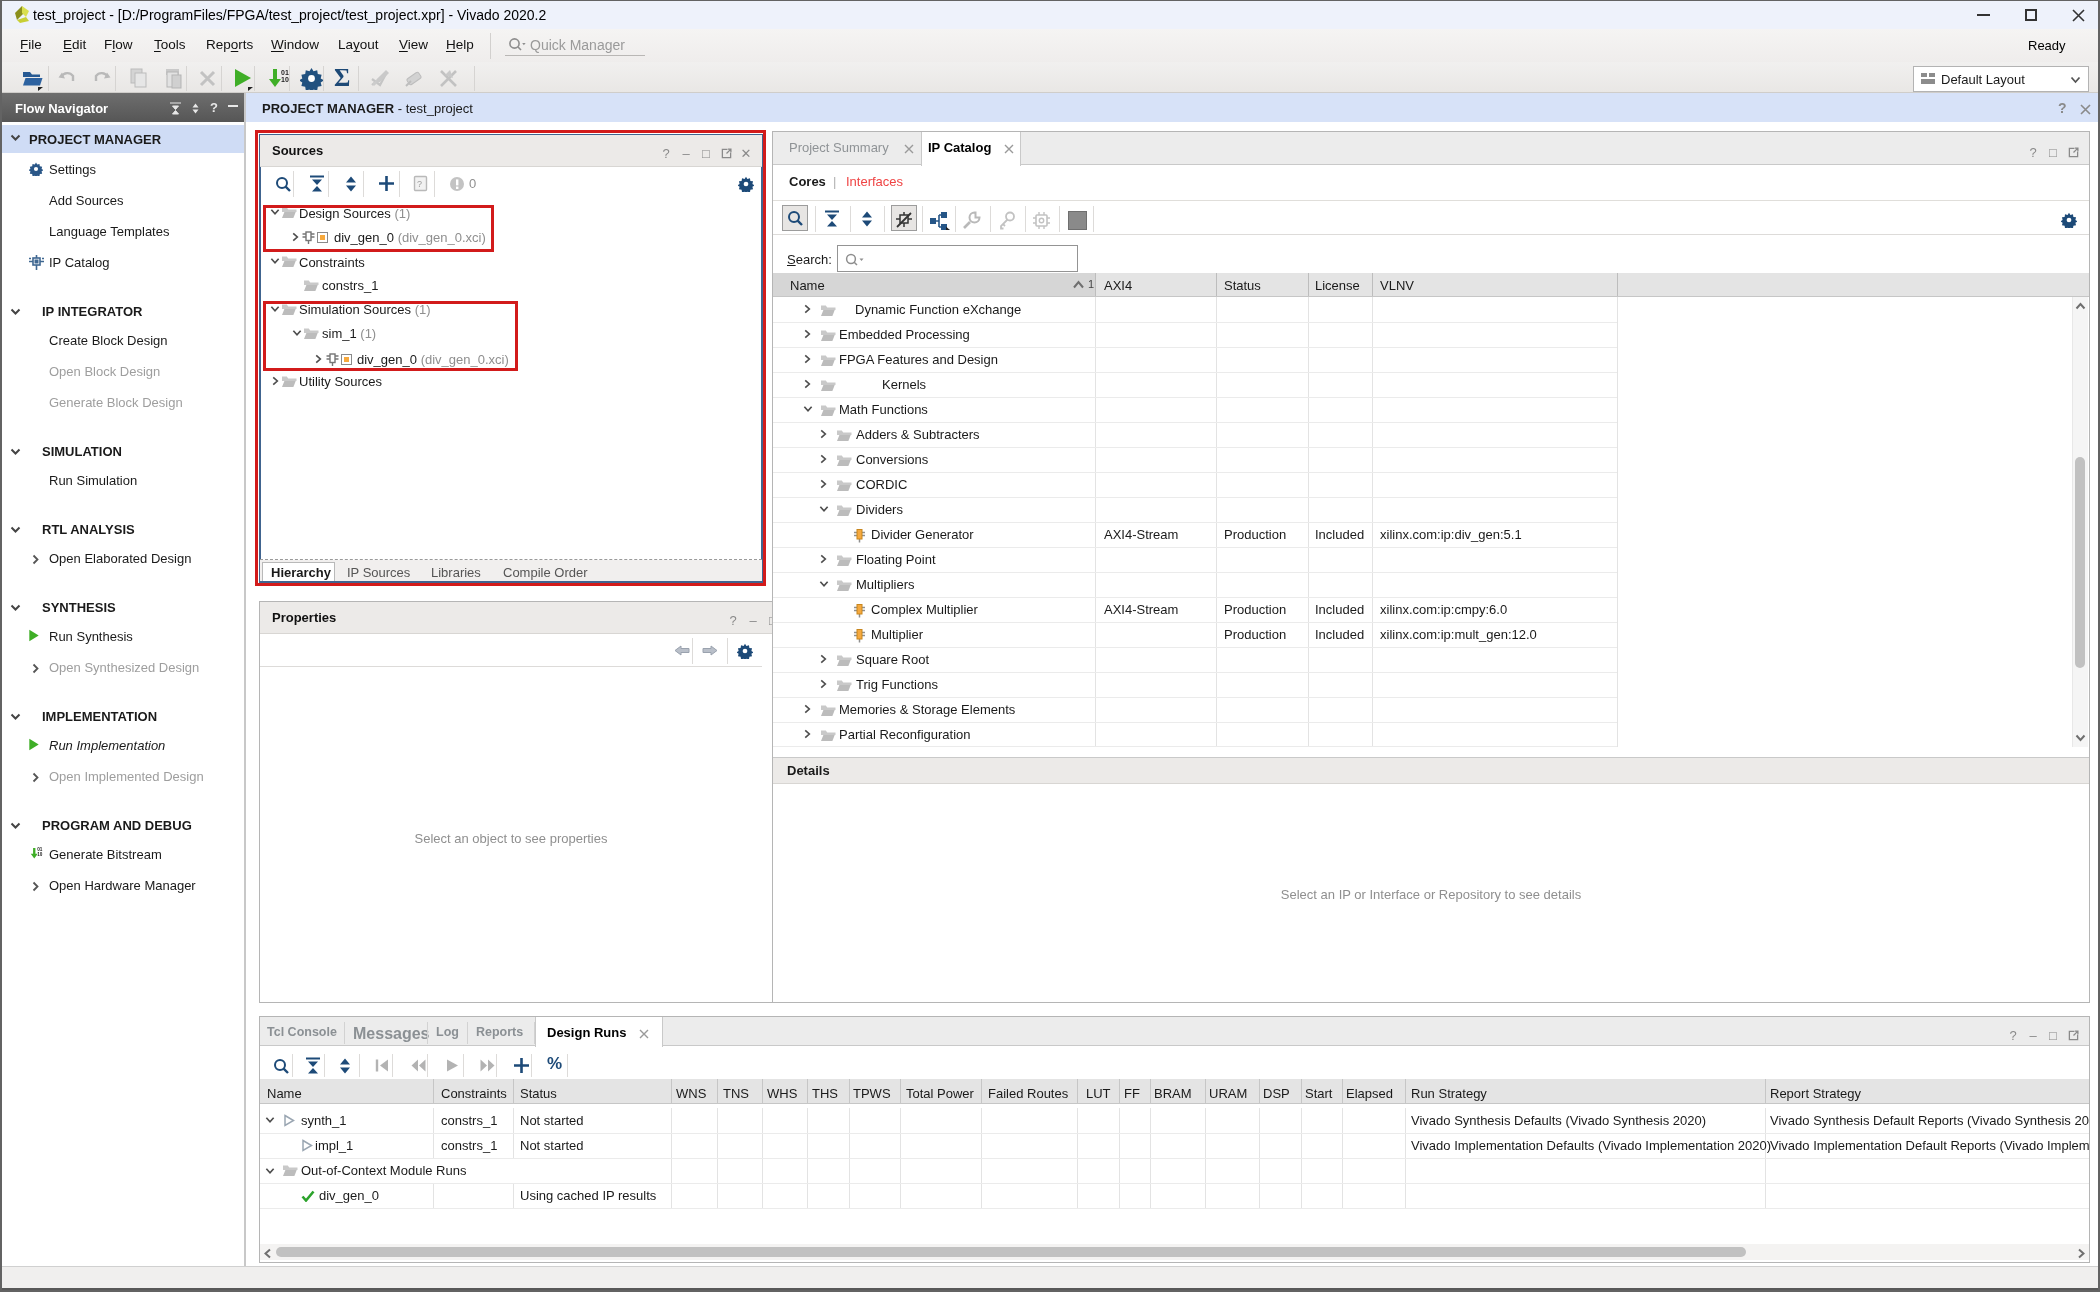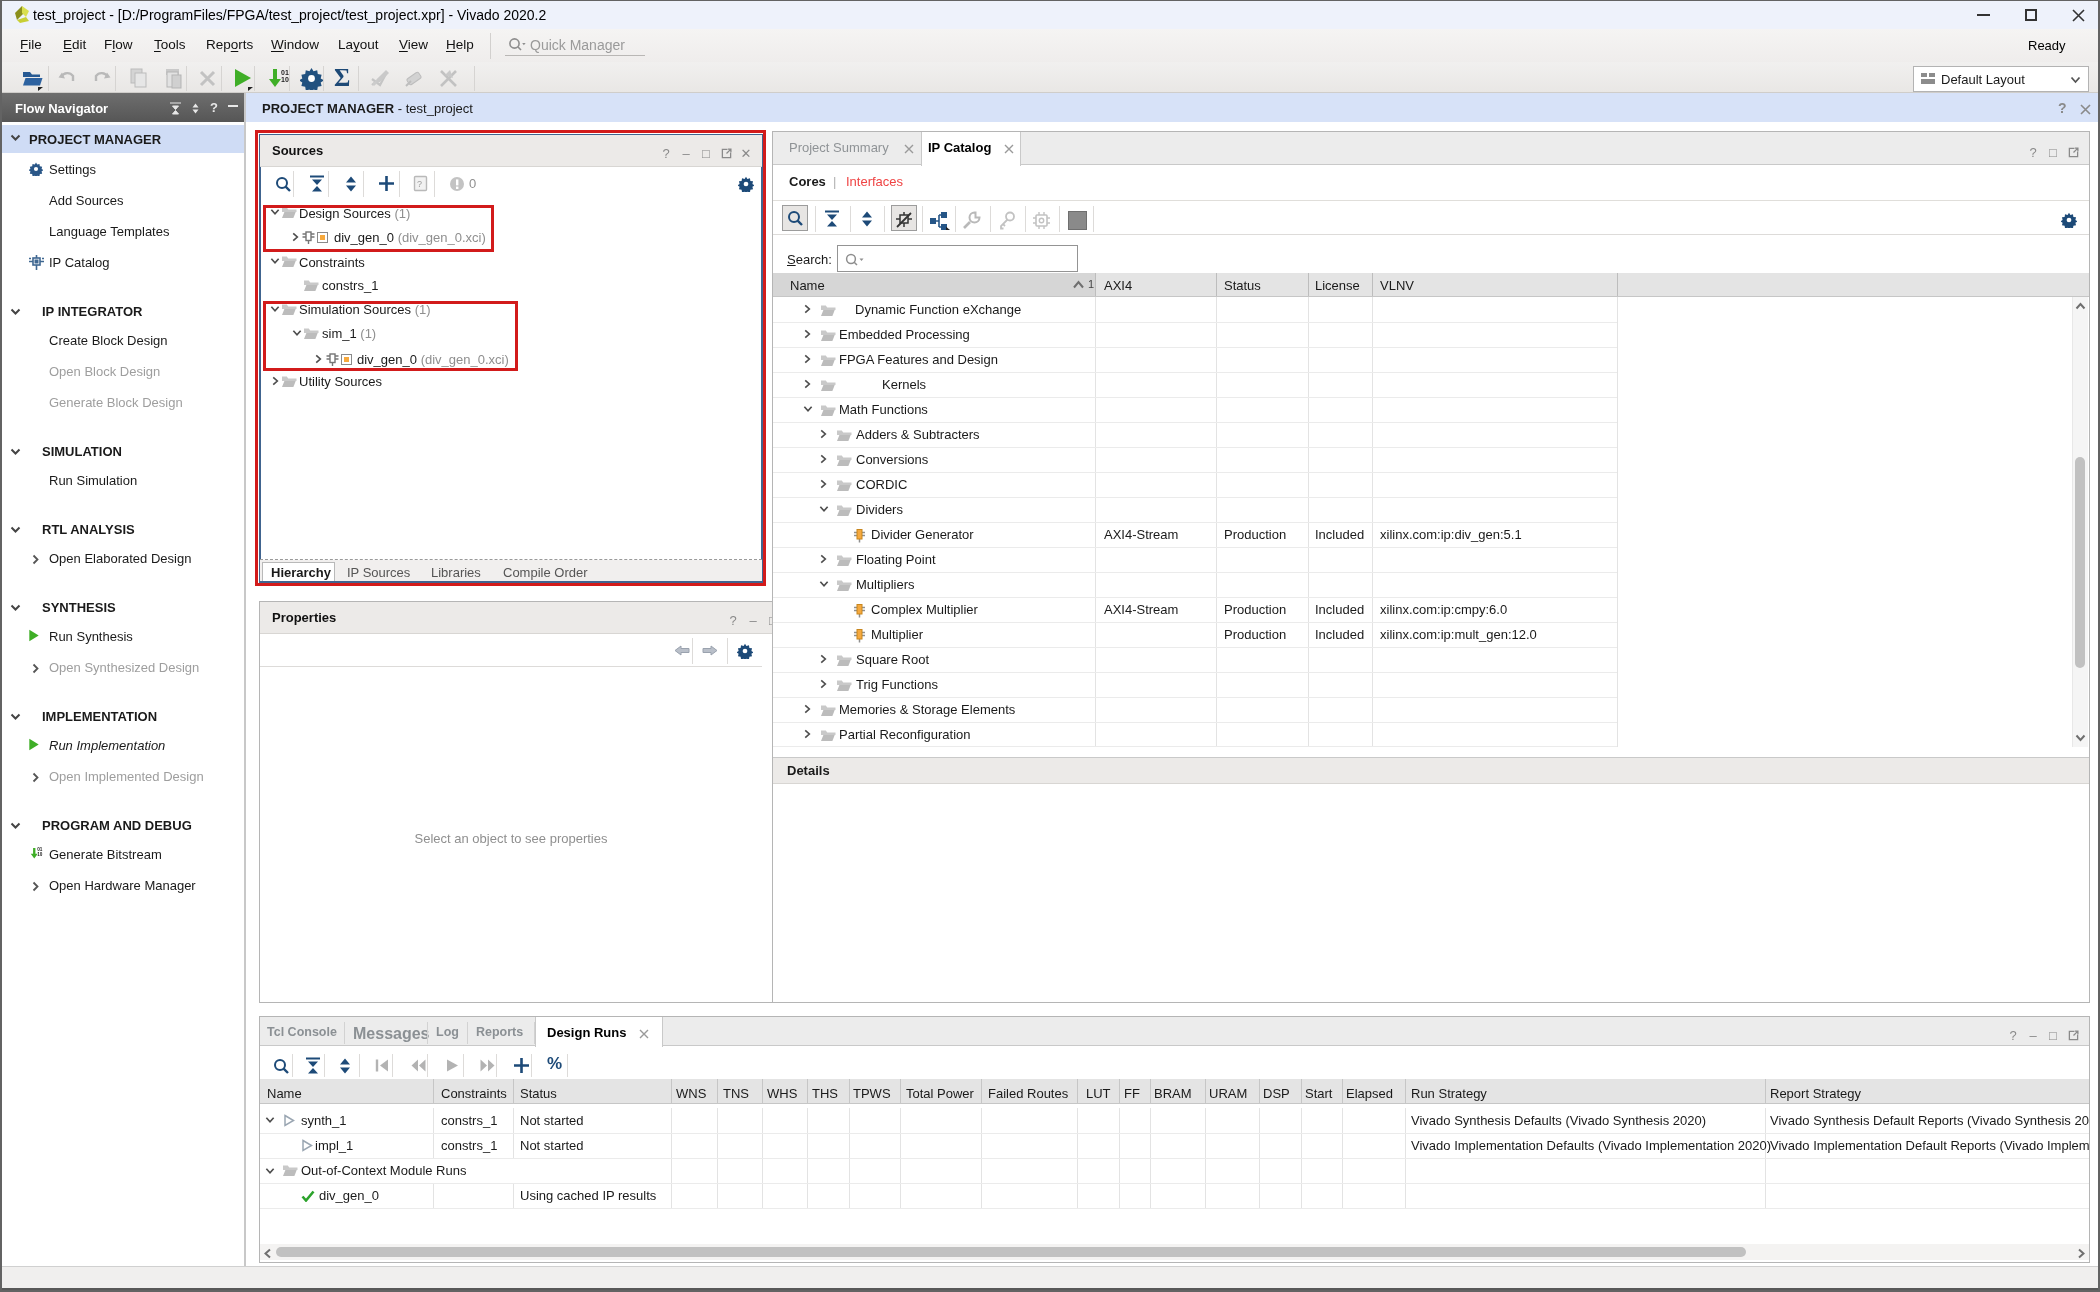--- a/index.html
+++ b/index.html
@@ -687,20 +687,21 @@
   <svg class="abs" style="left:1302px;top:170px;" width="11" height="8" viewBox="0 0 11 8">
       <path d="M1.5 6.5 L5.5 2 L9.5 6.5" stroke="#6f6f6f" stroke-width="2" fill="none"></path>
     </svg>
   <svg class="abs" style="left:1302px;top:602px;" width="11" height="8" viewBox="0 0 11 8">
       <path d="M1.5 1.5 L5.5 6 L9.5 1.5" stroke="#6f6f6f" stroke-width="2" fill="none"></path>
     </svg>
   <div class="sbthumb" style="left:1302px;top:325px;width:10px;height:211px;"></div>
 
   <div class="abs" style="left:0;top:625px;width:1316px;height:27px;background:#eceae8;border-top:1px solid #c9c9c9;border-bottom:1px solid #d8d6d3;"></div>
   <div class="abs" style="left:14px;top:631px;font-weight:bold;">Details</div>
+  <div class="abs" style="left:0;top:755px;width:1316px;text-align:center;color:#8f8f8f;">Select an IP or Interface or Repository to see details</div>
 </div>
 
 <div class="panel" style="left:259px;top:1016px;width:1831px;height:247px;">
   <div class="tabbar" style="left:0;top:0;width:1829px;height:29px;">
     <div class="abs" style="left:7px;top:8px;color:#8b9094;font-weight:bold;font-size:12.5px;">Tcl Console</div>
     <div class="abs" style="left:84px;top:5px;width:1px;height:22px;background:#d2d2d2;"></div>
     <div class="abs" style="left:93px;top:8px;color:#8b9094;font-weight:bold;font-size:16px;">Messages</div>
     <div class="abs" style="left:167px;top:5px;width:1px;height:22px;background:#d2d2d2;"></div>
     <div class="abs" style="left:176px;top:8px;color:#8b9094;font-weight:bold;font-size:12.5px;">Log</div>
     <div class="abs" style="left:207px;top:5px;width:1px;height:22px;background:#d2d2d2;"></div>

